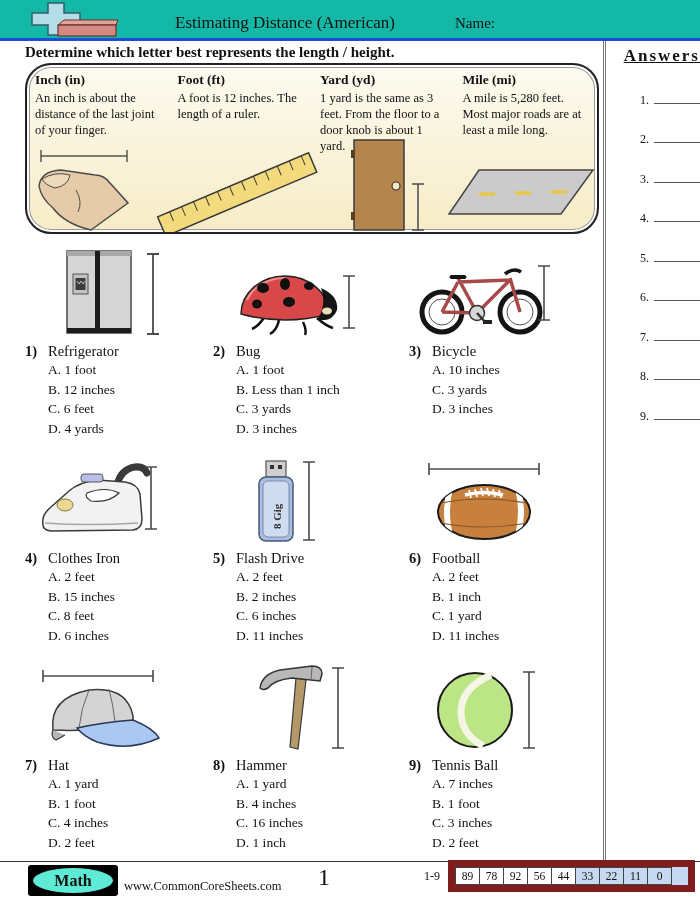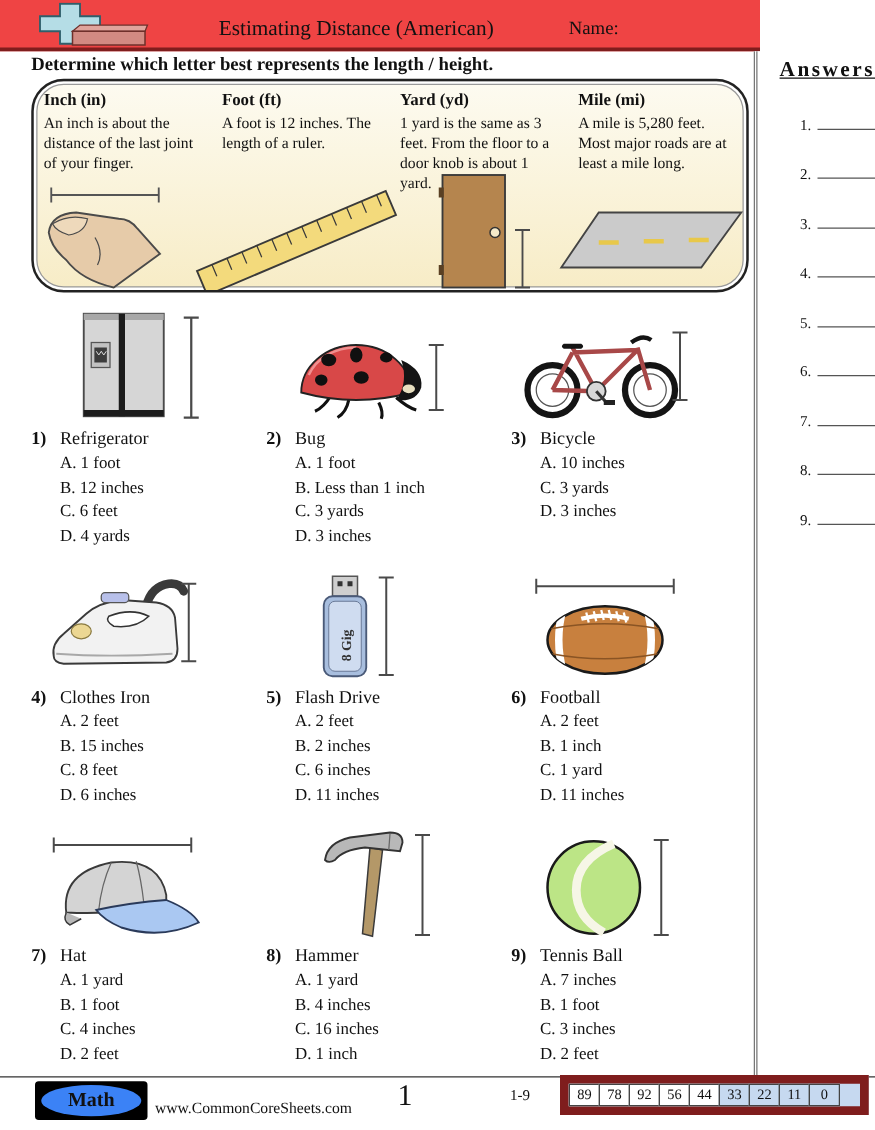--- a/index.html
+++ b/index.html
@@ -1,19 +1,19 @@
 <!DOCTYPE html>
 <html><head>
 <meta charset="utf-8">
 <style>
   html,body{margin:0;padding:0;background:#e8e8e8;}
   .page{position:relative;width:700px;height:904px;background:#fff;font-family:"Liberation Serif",serif;color:#111;overflow:hidden;margin:0 auto;}
 
   
-  .header{position:absolute;top:0;left:0;width:608px;height:38px;border-bottom:3px solid #7f1d1d;background:#ef4444;}
+  .header{position:absolute;top:0;left:0;width:700px;height:38px;border-bottom:3px solid #1d4ed8;background:#14b8a6;}
   .logo{position:absolute;left:28px;top:2px;}
   .title{position:absolute;left:140px;top:13px;width:290px;text-align:center;font-size:17px;}
   .name-label{position:absolute;left:455px;top:15px;font-size:15px;}
 
   .instruction{position:absolute;top:44px;left:25px;font-weight:bold;font-size:15px;text-align:right;}
 
   
   .sidebar{position:absolute;top:41px;right:0;width:94px;height:819px;border-left:3px double #777;background:#fff;text-align:right;}
   .answers-title{margin:5px 0 0 9px;font-size:17px;font-weight:bold;letter-spacing:2px;text-decoration:underline;}
   .ans-item{margin:24.5px 0 0 7px;font-size:12px;height:15px;white-space:nowrap;}
@@ -33,24 +33,24 @@
   .qrow{display:grid;grid-template-columns:188px 196px 192px;}
   .qrow + .qrow{margin-top:15px;}
   .q-img{height:92px;display:flex;align-items:flex-end;}
   .q-title{font-size:14.5px;margin-top:5px;}
   .q-num{font-weight:bold;display:inline-block;width:23px;}
   .q-opt{font-size:13.5px;line-height:19.5px;margin-left:23px;}
 
   
   .footer-line{position:absolute;top:861px;left:0;width:700px;border-top:1.5px solid #333;}
   .math-badge{position:absolute;top:865px;left:28px;width:90px;height:31px;background:#000;border-radius:3px;display:flex;align-items:center;justify-content:center;}
-  .math-ellipse{width:80px;height:25px;background:#3b82f6;border-radius:50%;display:flex;align-items:center;justify-content:center;font-weight:bold;font-size:16px;}
+  .math-ellipse{width:80px;height:25px;background:#5eead4;border-radius:50%;display:flex;align-items:center;justify-content:center;font-weight:bold;font-size:16px;}
   .website{position:absolute;top:879px;left:124px;font-size:12.5px;text-align:right;}
   .page-num{position:absolute;top:864px;left:318px;font-size:24px;}
-  .score{position:absolute;top:860px;right:5px;display:flex;align-items:center;gap:16px;}
+  .score{position:absolute;top:860px;right:5px;display:flex;align-items:center;}
   .score-label{font-size:12px;margin-right:8px;}
   .score-cells{display:flex;background:#c6d9f0;border:7px solid #7f1d1d;padding-right:16px;text-align:center;}
   .score-cell{width:23px;height:16px;border:1px solid #444;font-size:11.5px;display:flex;align-items:center;justify-content:center;background:#fff;margin-left:-1px;}
   .score-cell:first-child{margin-left:0;}
   .score-cell.blue{background:#c6d9f0;}
 </style>
 </head>
 <body>
 
 <div class="page">

